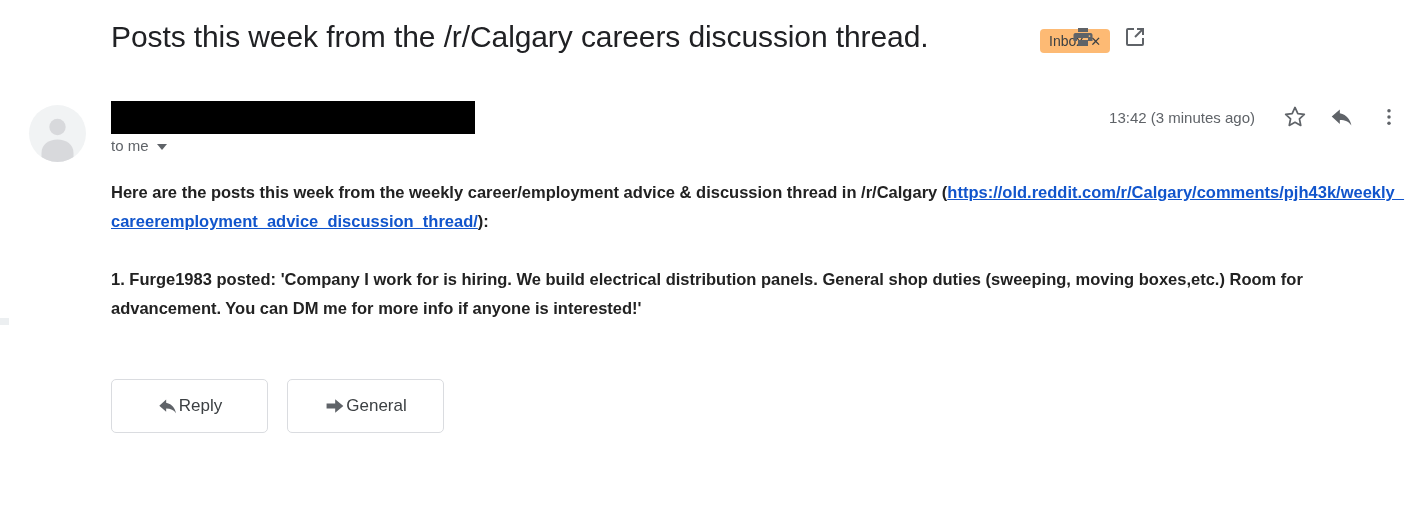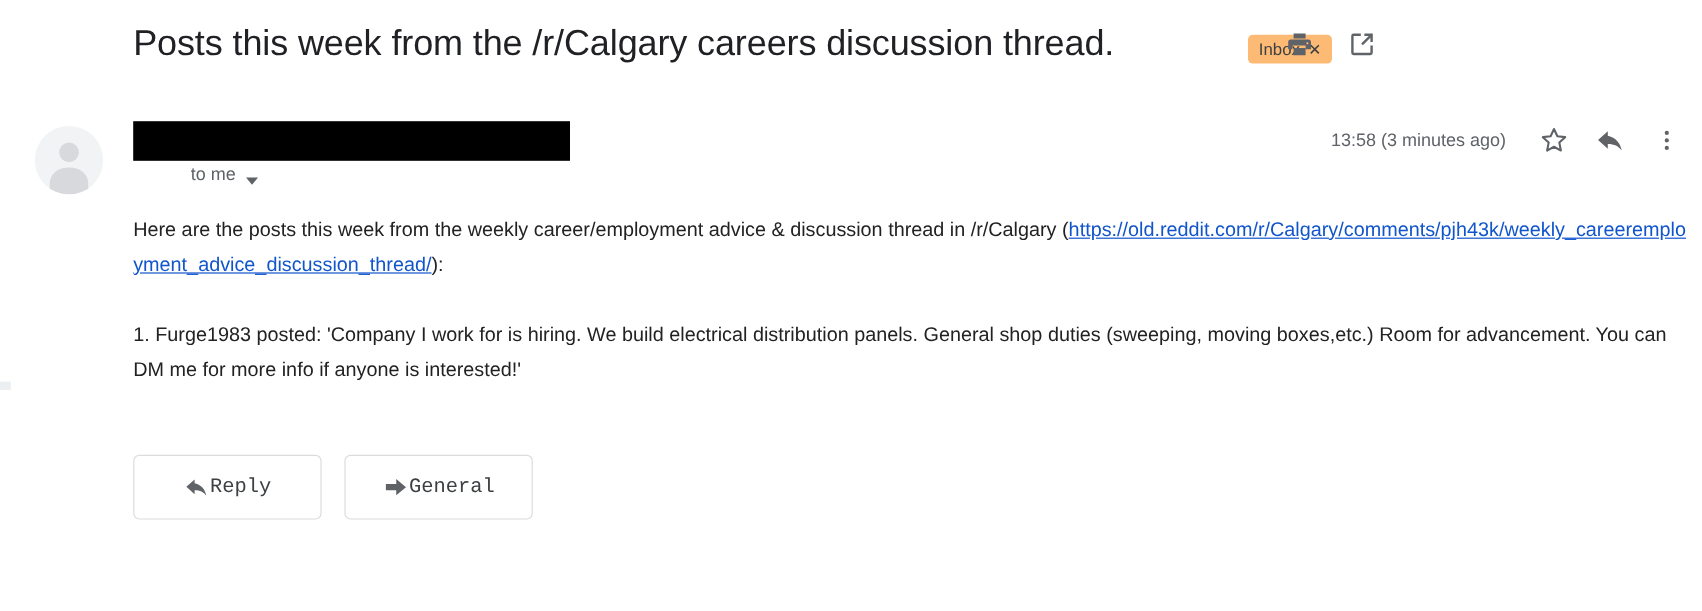--- a/index.html
+++ b/index.html
@@ -108,27 +108,26 @@
     top: 5px;
     width: 364px;
     height: 33px;
     background: #000000;
   }
   .to-line {
     position: absolute;
     left: 111px;
     top: 41px;
     display: inline-flex;
-    align-items: flex-end;
+    align-items: center;
     gap: 8px;
     font-size: 15px;
     color: #5f6368;
     cursor: pointer;
     white-space: nowrap;
-    margin-left: 48px;
   }
   .caret-down {
     width: 0;
     height: 0;
     border-left: 5px solid transparent;
     border-right: 5px solid transparent;
     border-top: 6px solid #5f6368;
     margin-top: 2px;
   }
 
@@ -150,20 +149,21 @@
 
   
   .mail-body {
     position: absolute;
     left: 111px;
     top: 178px;
     width: 1295px;
     font-size: 16.5px;
     line-height: 29px;
     color: #222222;
+    font-weight: bold;
   }
   .mail-body p {
     margin: 0;
   }
   .mail-body .para-gap {
     height: 29px;
   }
   a.body-link {
     color: #1155cc;
     text-decoration: underline;
@@ -186,21 +186,20 @@
     display: inline-flex;
     align-items: center;
     justify-content: center;
     border: 1px solid #dadce0;
     border-radius: 5px;
     background: #ffffff;
     font-size: 17px;
     color: #3c4043;
     cursor: pointer;
     white-space: nowrap;
-    font-family: Liberation Mono, monospace;
   }
   .act-btn svg { display: block; flex: none; }
 
   
   .edge-mark {
     position: absolute;
     left: 0;
     top: 318px;
     width: 9px;
     height: 7px;
@@ -251,21 +250,21 @@
 
   <div class="sender-name-redacted"></div>
 
   <div class="to-line">
     <span>to me</span>
     <span class="caret-down"></span>
   </div>
 
   <div class="meta-right">
 
-    <div class="timestamp">13:58 (3 minutes ago)</div>
+    <div class="timestamp">13:42 (3 minutes ago)</div>
 
     <div class="icon-btn">
       <svg width="26" height="26" viewBox="0 0 24 24" fill="none" stroke="#5f6368" stroke-width="1.6" stroke-linejoin="round" aria-hidden="true">
         <path d="M12 3.2l2.6 5.6 6 .7-4.5 4.2 1.2 6.1L12 16.9 6.7 19.8l1.2-6.1L3.4 9.5l6-.7L12 3.2z"></path>
       </svg>
     </div>
 
     <div class="icon-btn">
       <svg width="26" height="26" viewBox="0 0 24 24" fill="#5f6368" aria-hidden="true">
         <path d="M10 8.5V5L2.5 11.6 10 18.4V14.7c5 0 8.3 1.6 10.7 5.1-1-4.9-3.9-9.8-10.7-11.3z"></path>

